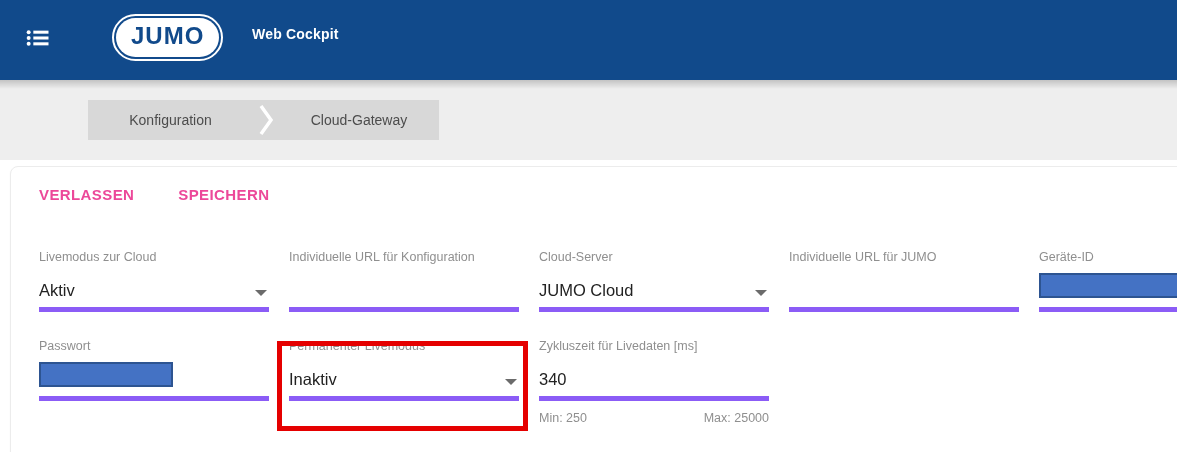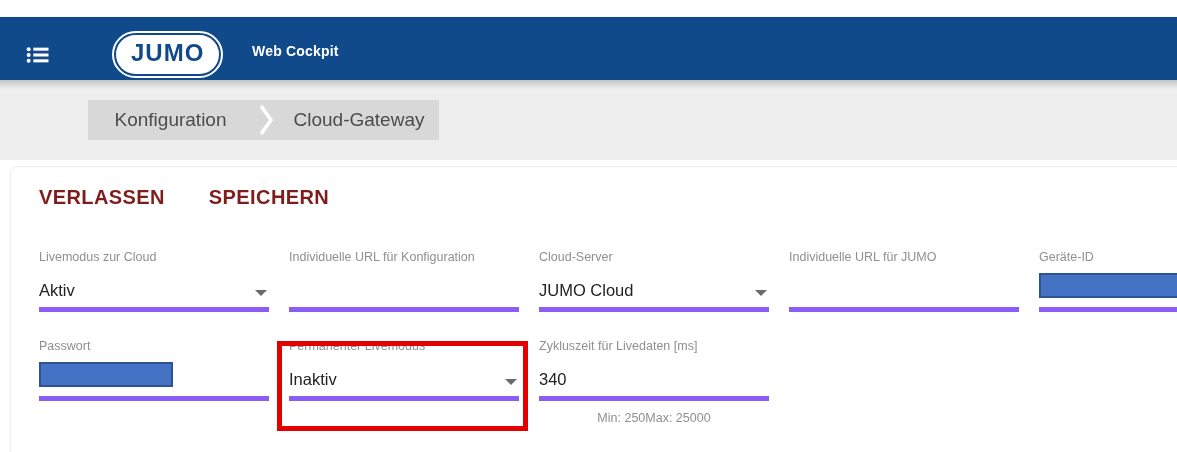--- a/index.html
+++ b/index.html
@@ -6,21 +6,21 @@
   html, body { width: 1177px; height: 452px; }
   body {
     position: relative;
     overflow: hidden;
     background: #ffffff;
     font-family: "Liberation Sans", "DejaVu Sans", sans-serif;
   }
 
   
   .app-header {
-    position: absolute; top: 17px; left: 0; width: 1177px; height: 80px;
+    position: absolute; top: 0; left: 0; width: 1177px; height: 80px;
     background: #114a8b;
     display: flex; align-items: center;
   }
   .menu-btn {
     position: absolute; left: 22px; top: 22px;
     width: 32px; height: 32px;
     display: flex; align-items: center; justify-content: center;
     cursor: pointer; background: transparent; border: none;
   }
   .logo-wrap {
@@ -48,21 +48,21 @@
   .crumb-band .band-shadow {
     position: absolute; top: 0; left: 0; right: 0; height: 9px;
     background: linear-gradient(to bottom, rgba(0,0,0,0.18), rgba(0,0,0,0));
   }
   .crumb-bar {
     position: absolute; left: 88px; top: 20px; height: 40px;
     background: #d8d8d8; display: flex; align-items: stretch;
   }
   .crumb-item {
     display: flex; align-items: center; justify-content: center;
-    color: #4c4c4c; font-size: 19px; cursor: pointer; white-space: nowrap;
+    color: #4c4c4c; font-size: 14px; cursor: pointer; white-space: nowrap;
   }
   .crumb-item.first { width: 165px; }
   .crumb-item.second { width: 160px; }
   .crumb-sep {
     width: 26px; display: flex; align-items: center; justify-content: center;
   }
 
   
   .content-card {
     position: absolute; top: 166px; left: 10px; width: 1180px; height: 300px;
@@ -71,22 +71,22 @@
     box-shadow: 0 1px 2px rgba(0,0,0,0.04);
   }
 
   
   .toolbar {
     position: absolute; left: 39px; top: 186px;
     display: flex; gap: 44px;
   }
   .text-btn {
     background: none; border: none; cursor: pointer;
-    color: #7f1d1d; font-family: inherit;
-    font-size: 20px; font-weight: 600; letter-spacing: 0.4px;
+    color: #ec4899; font-family: inherit;
+    font-size: 15px; font-weight: 600; letter-spacing: 0.4px;
     white-space: nowrap; padding: 0;
   }
 
   
   .form-row {
     position: absolute; left: 39px;
     display: flex; gap: 20px;
   }
   .form-row.row1 { top: 250px; }
   .form-row.row2 { top: 339px; }
@@ -111,21 +111,21 @@
     border-right: 6px solid transparent;
     border-top: 6px solid #6b6b6b;
   }
   .redaction {
     display: block; height: 25px; margin-bottom: 2px;
     background: #4472c4; border: 2px solid #2d5491;
   }
   .redaction.pw { width: 134px; }
   .redaction.devid { width: 225px; }
   .minmax {
-    margin-top: 10px; display: flex; justify-content: center;
+    margin-top: 10px; display: flex; justify-content: space-between;
     font-size: 12.5px; color: #8f8f8f; white-space: nowrap;
   }
 
   
   .highlight-box {
     position: absolute; left: 277px; top: 341px; width: 251px; height: 90px;
     border: 5px solid #e50000;
     pointer-events: none;
   }
 </style>

